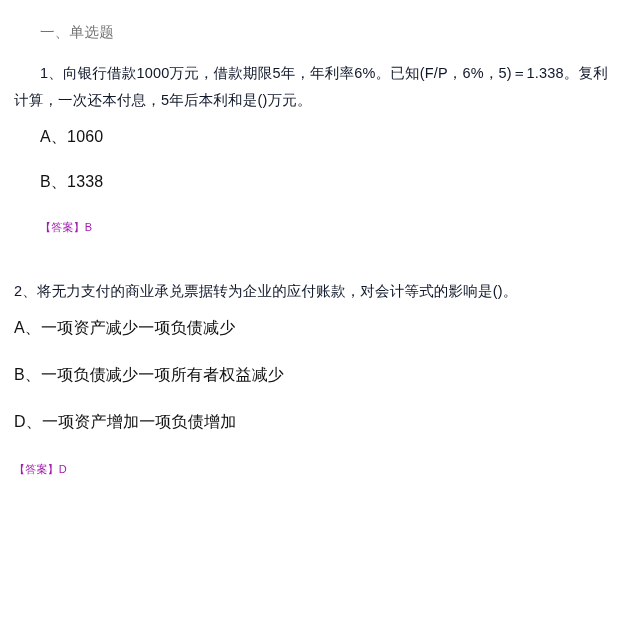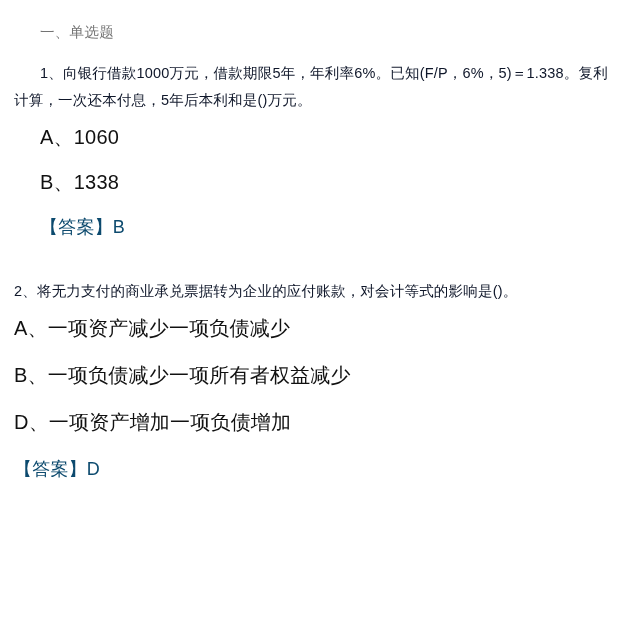--- a/index.html
+++ b/index.html
@@ -38,34 +38,34 @@
     text-indent: 26px;
     margin-bottom: 12px;
     letter-spacing: 0.2px;
   }
   .q-stem.no-indent {
     text-indent: 0;
     margin-left: 0;
     margin-top: 40px;
   }
   .opt {
-    font-size: 20px;
+    font-size: 16px;
     line-height: 22px;
     color: #111;
     margin: 0 0 23px 26px;
     letter-spacing: 0.2px;
   }
   .opt.flush {
     margin-left: 0;
     margin-bottom: 25px;
   }
   .answer {
-    font-size: 18px;
+    font-size: 11px;
     line-height: 22px;
-    color: #0c4a6e;
+    color: #a21caf;
     margin: 0 0 22px 26px;
     letter-spacing: 0.2px;
   }
   .answer.flush {
     margin-left: 0;
   }
   .q2-wrap {
     margin-top: 8px;
   }
 </style>

